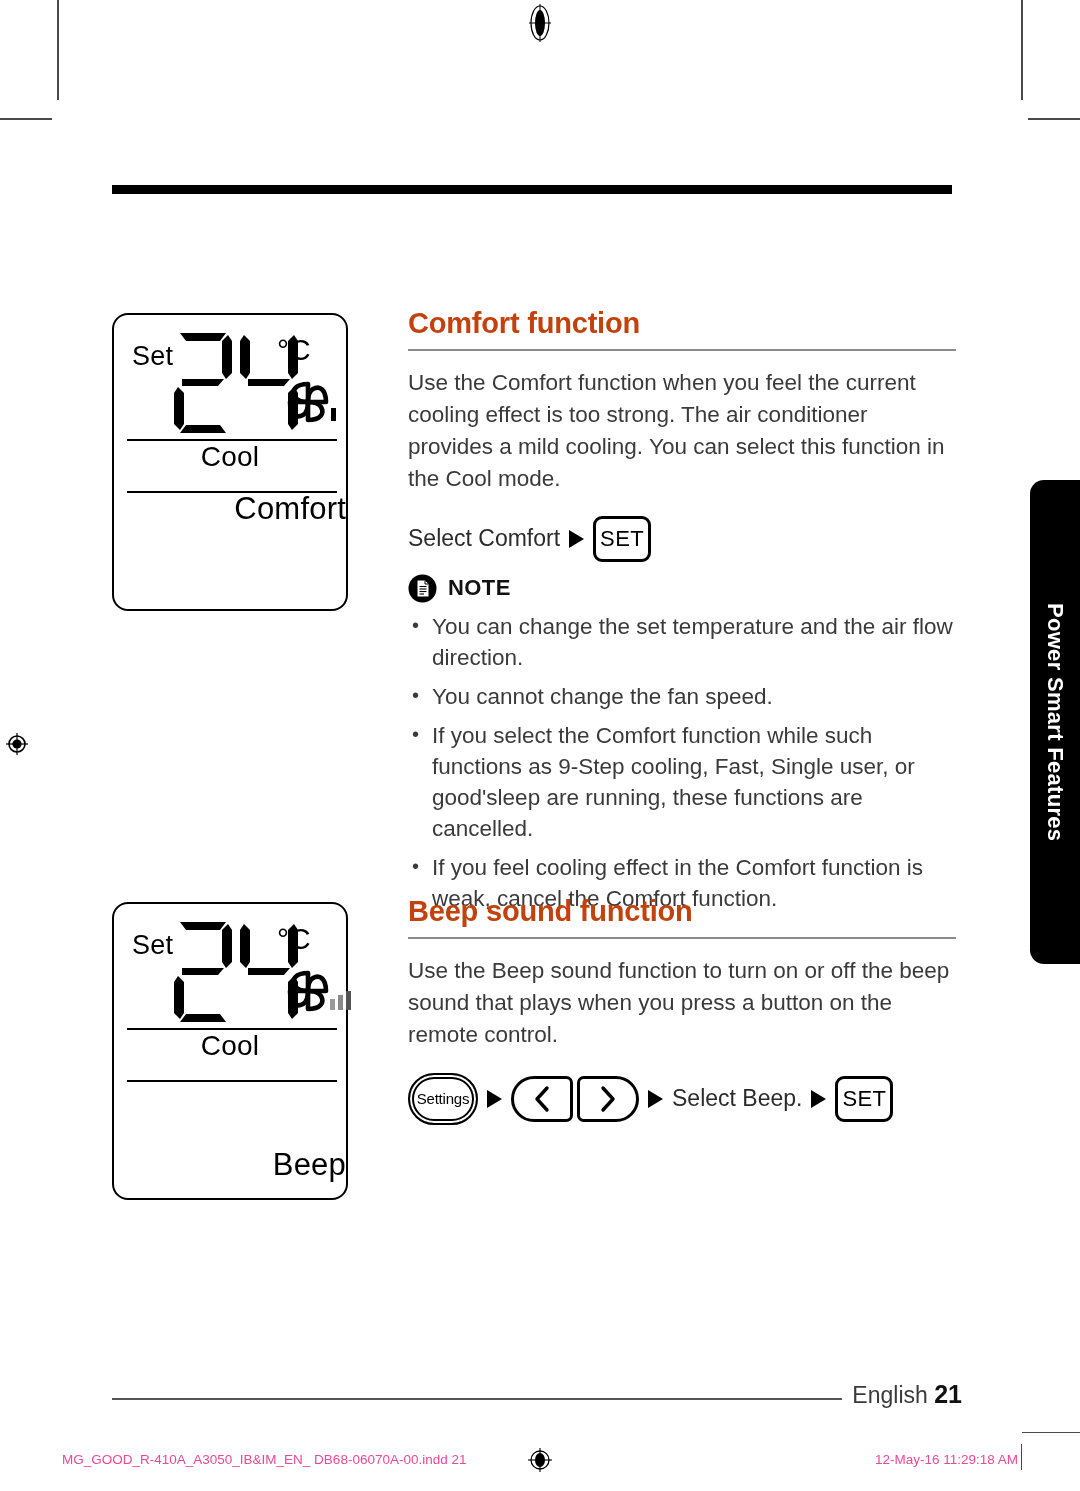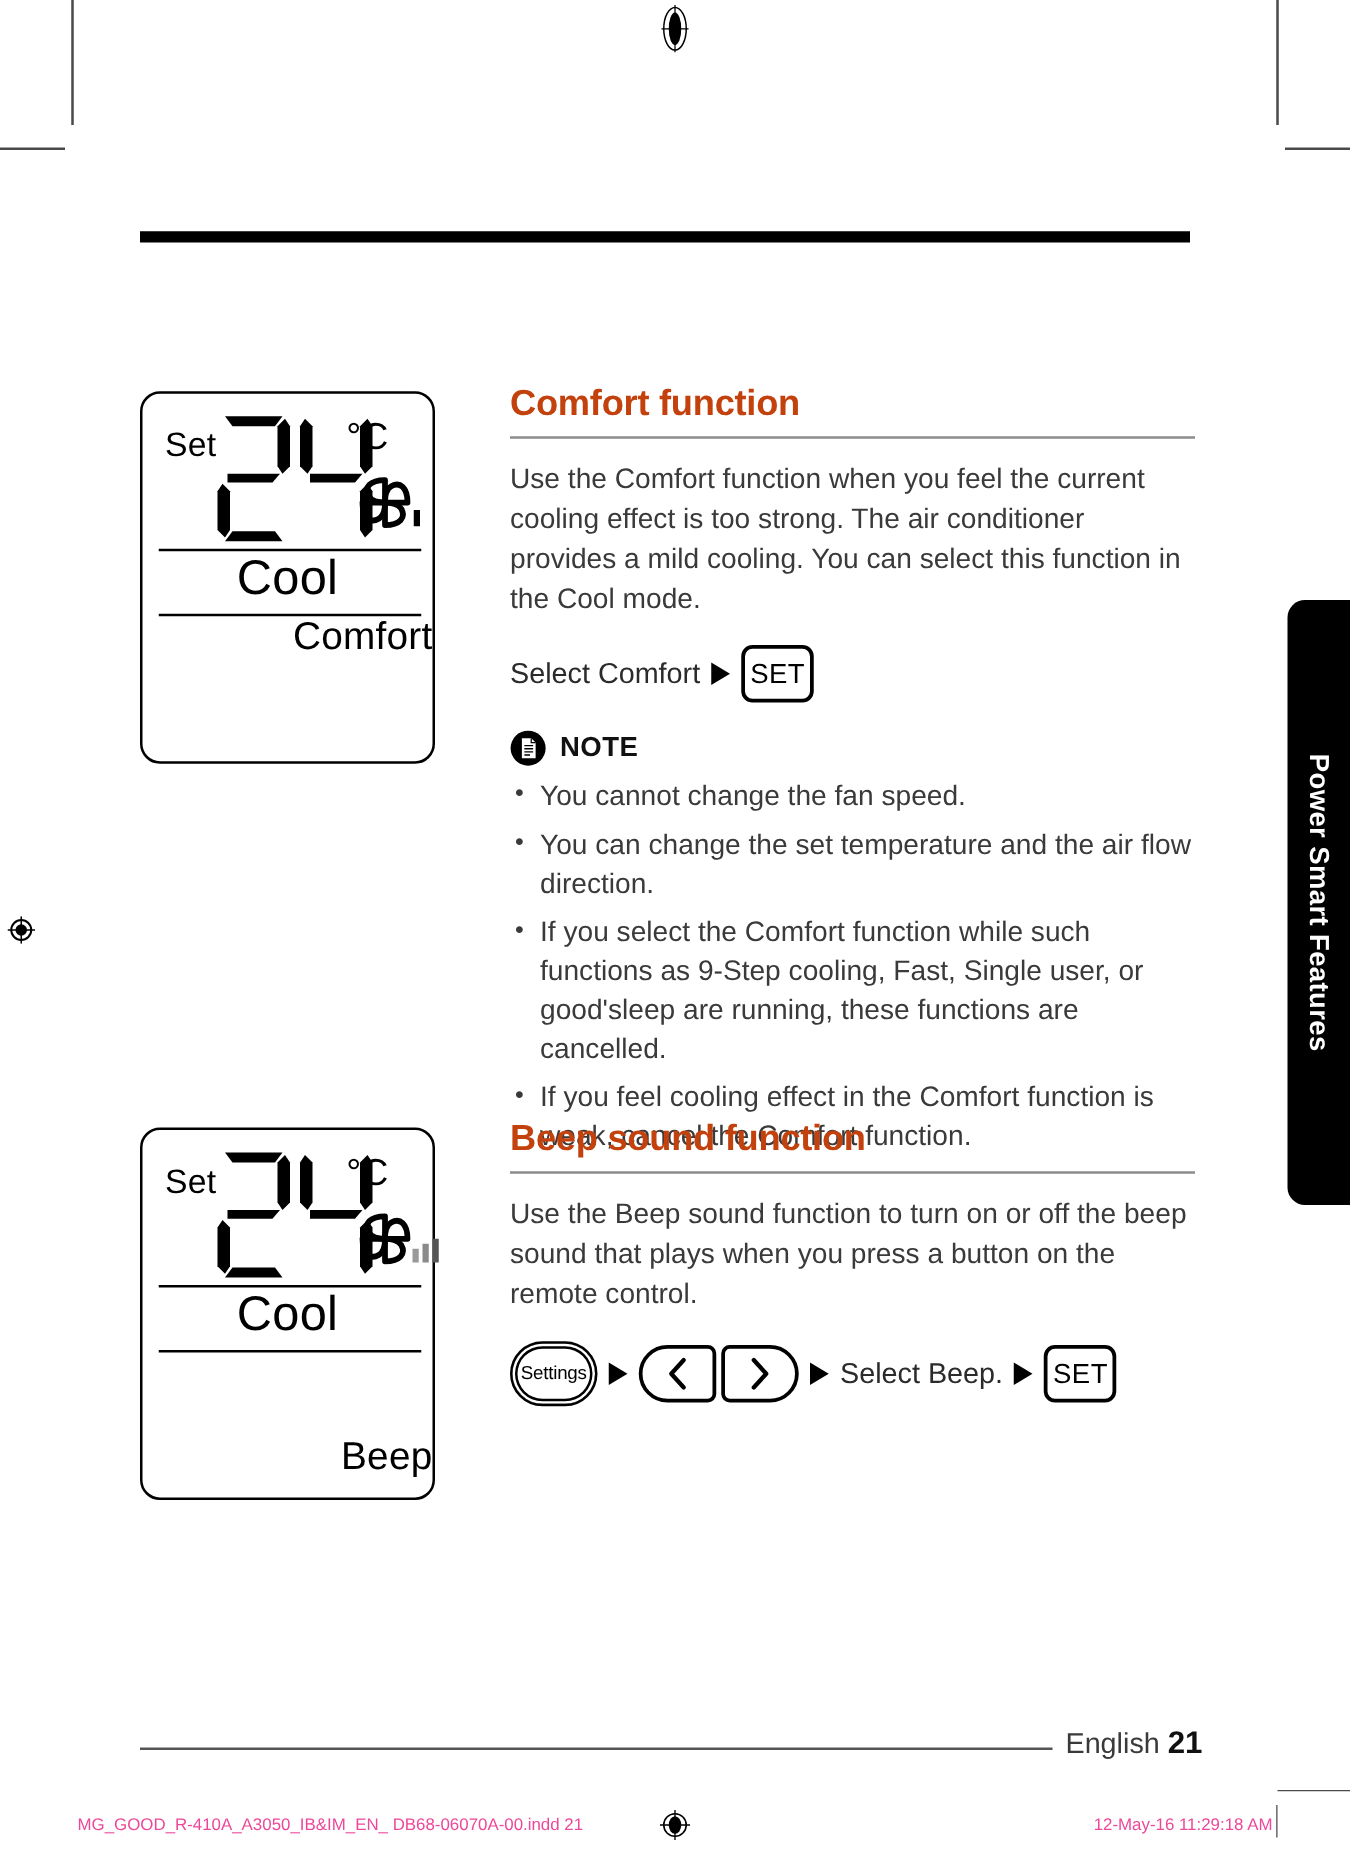--- a/index.html
+++ b/index.html
@@ -42,21 +42,21 @@
   .seg-digit svg{display:block;}
   .deg{
     position:absolute;left:163px;top:20px;
     font-size:30px;font-weight:400;color:#000;line-height:1;
   }
   .fan-icon{position:absolute;left:168px;top:62px;width:74px;height:52px;}
   .fan-icon svg{display:block;}
   .lcd-rule{position:absolute;height:2px;background:#000;}
   .lcd-mode{
     position:absolute;text-align:center;width:100%;
-    font-size:39px;color:#000;letter-spacing:.2px;
+    font-size:28px;color:#000;letter-spacing:.2px;
   }
   .lcd-feature{
     position:absolute;right:0;
     font-size:31px;color:#000;letter-spacing:.2px;
   }
 
   
   .col{position:absolute;left:408px;width:548px;}
   h2.sec-title{
     margin:0;font-size:29px;font-weight:700;color:#c2410c;
@@ -293,40 +293,40 @@
   <div class="sec-divider"></div>
   <p class="body">Use the Comfort function when you feel the current cooling effect is too strong. The air conditioner provides a mild cooling. You can select this function in the Cool mode.</p>
 
 
   <div class="seqrow" style="margin-top:21px;">
     <span class="seqtext">Select Comfort</span>
     <span class="tri"></span>
     <span class="btn-set" style="width:58px;height:46px;">SET</span>
   </div>
 
-  <div style="margin-top:22px;">
+  <div style="margin-top:12px;">
     <div class="note-head">
       <span class="note-icon">
         <svg width="29" height="29" viewBox="0 0 29 29">
           <circle cx="14.5" cy="14.5" r="14" fill="#000"></circle>
           <path d="M9.5,6.5 h7.5 l3.5,3.5 v12.5 h-11 z" fill="#fff"></path>
           <path d="M17,6.5 v3.5 h3.5" fill="none" stroke="#000" stroke-width="1"></path>
           <g stroke="#000" stroke-width="1.1">
             <line x1="11.5" y1="12.5" x2="18.5" y2="12.5"></line>
             <line x1="11.5" y1="15" x2="18.5" y2="15"></line>
             <line x1="11.5" y1="17.5" x2="18.5" y2="17.5"></line>
             <line x1="11.5" y1="20" x2="16" y2="20"></line>
           </g>
         </svg>
       </span>
       <span class="note-label">NOTE</span>
     </div>
     <ul class="note-list">
+      <li>You can change the set temperature and the air flow direction.</li>
       <li>You cannot change the fan speed.</li>
-      <li>You can change the set temperature and the air flow direction.</li>
       <li>If you select the Comfort function while such functions as 9-Step cooling, Fast, Single user, or good'sleep are running, these functions are cancelled.</li>
       <li>If you feel cooling effect in the Comfort function is weak, cancel the Comfort function.</li>
     </ul>
   </div>
 </div>
 
 <div class="col" style="top:896px;">
   <h2 class="sec-title">Beep sound function</h2>
   <div class="sec-divider"></div>
   <p class="body">Use the Beep sound function to turn on or off the beep sound that plays when you press a button on the remote control.</p>

